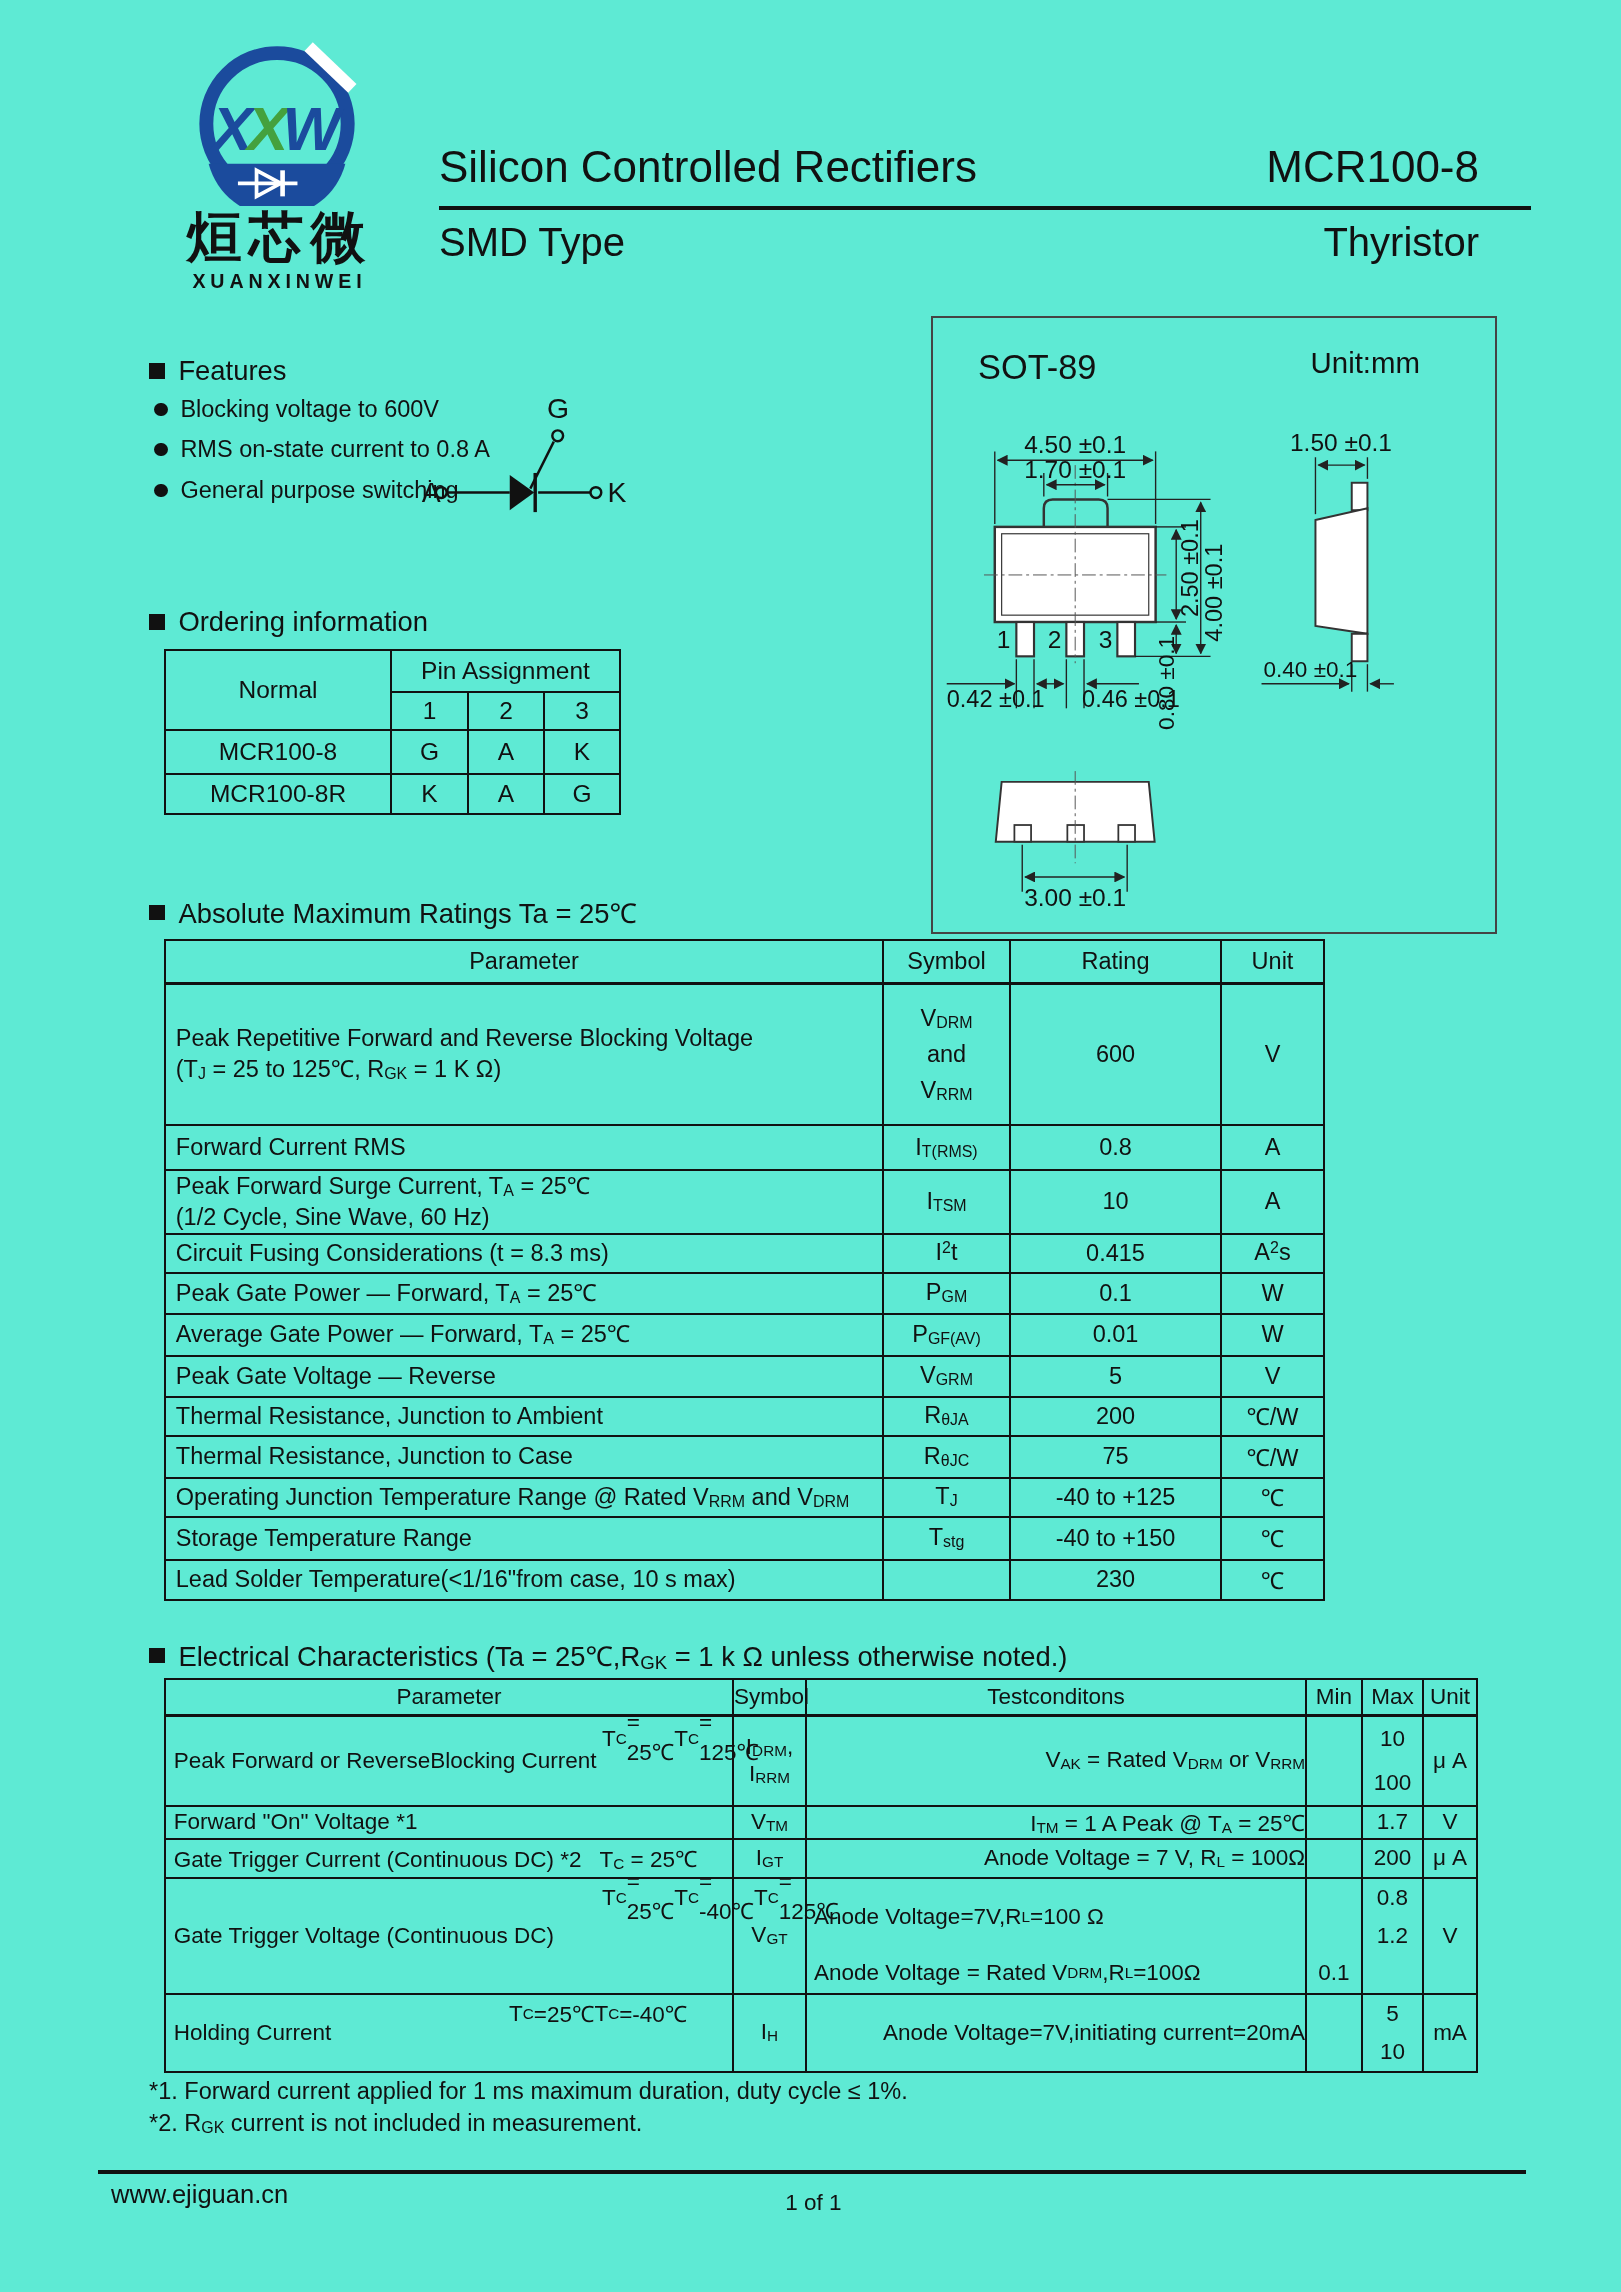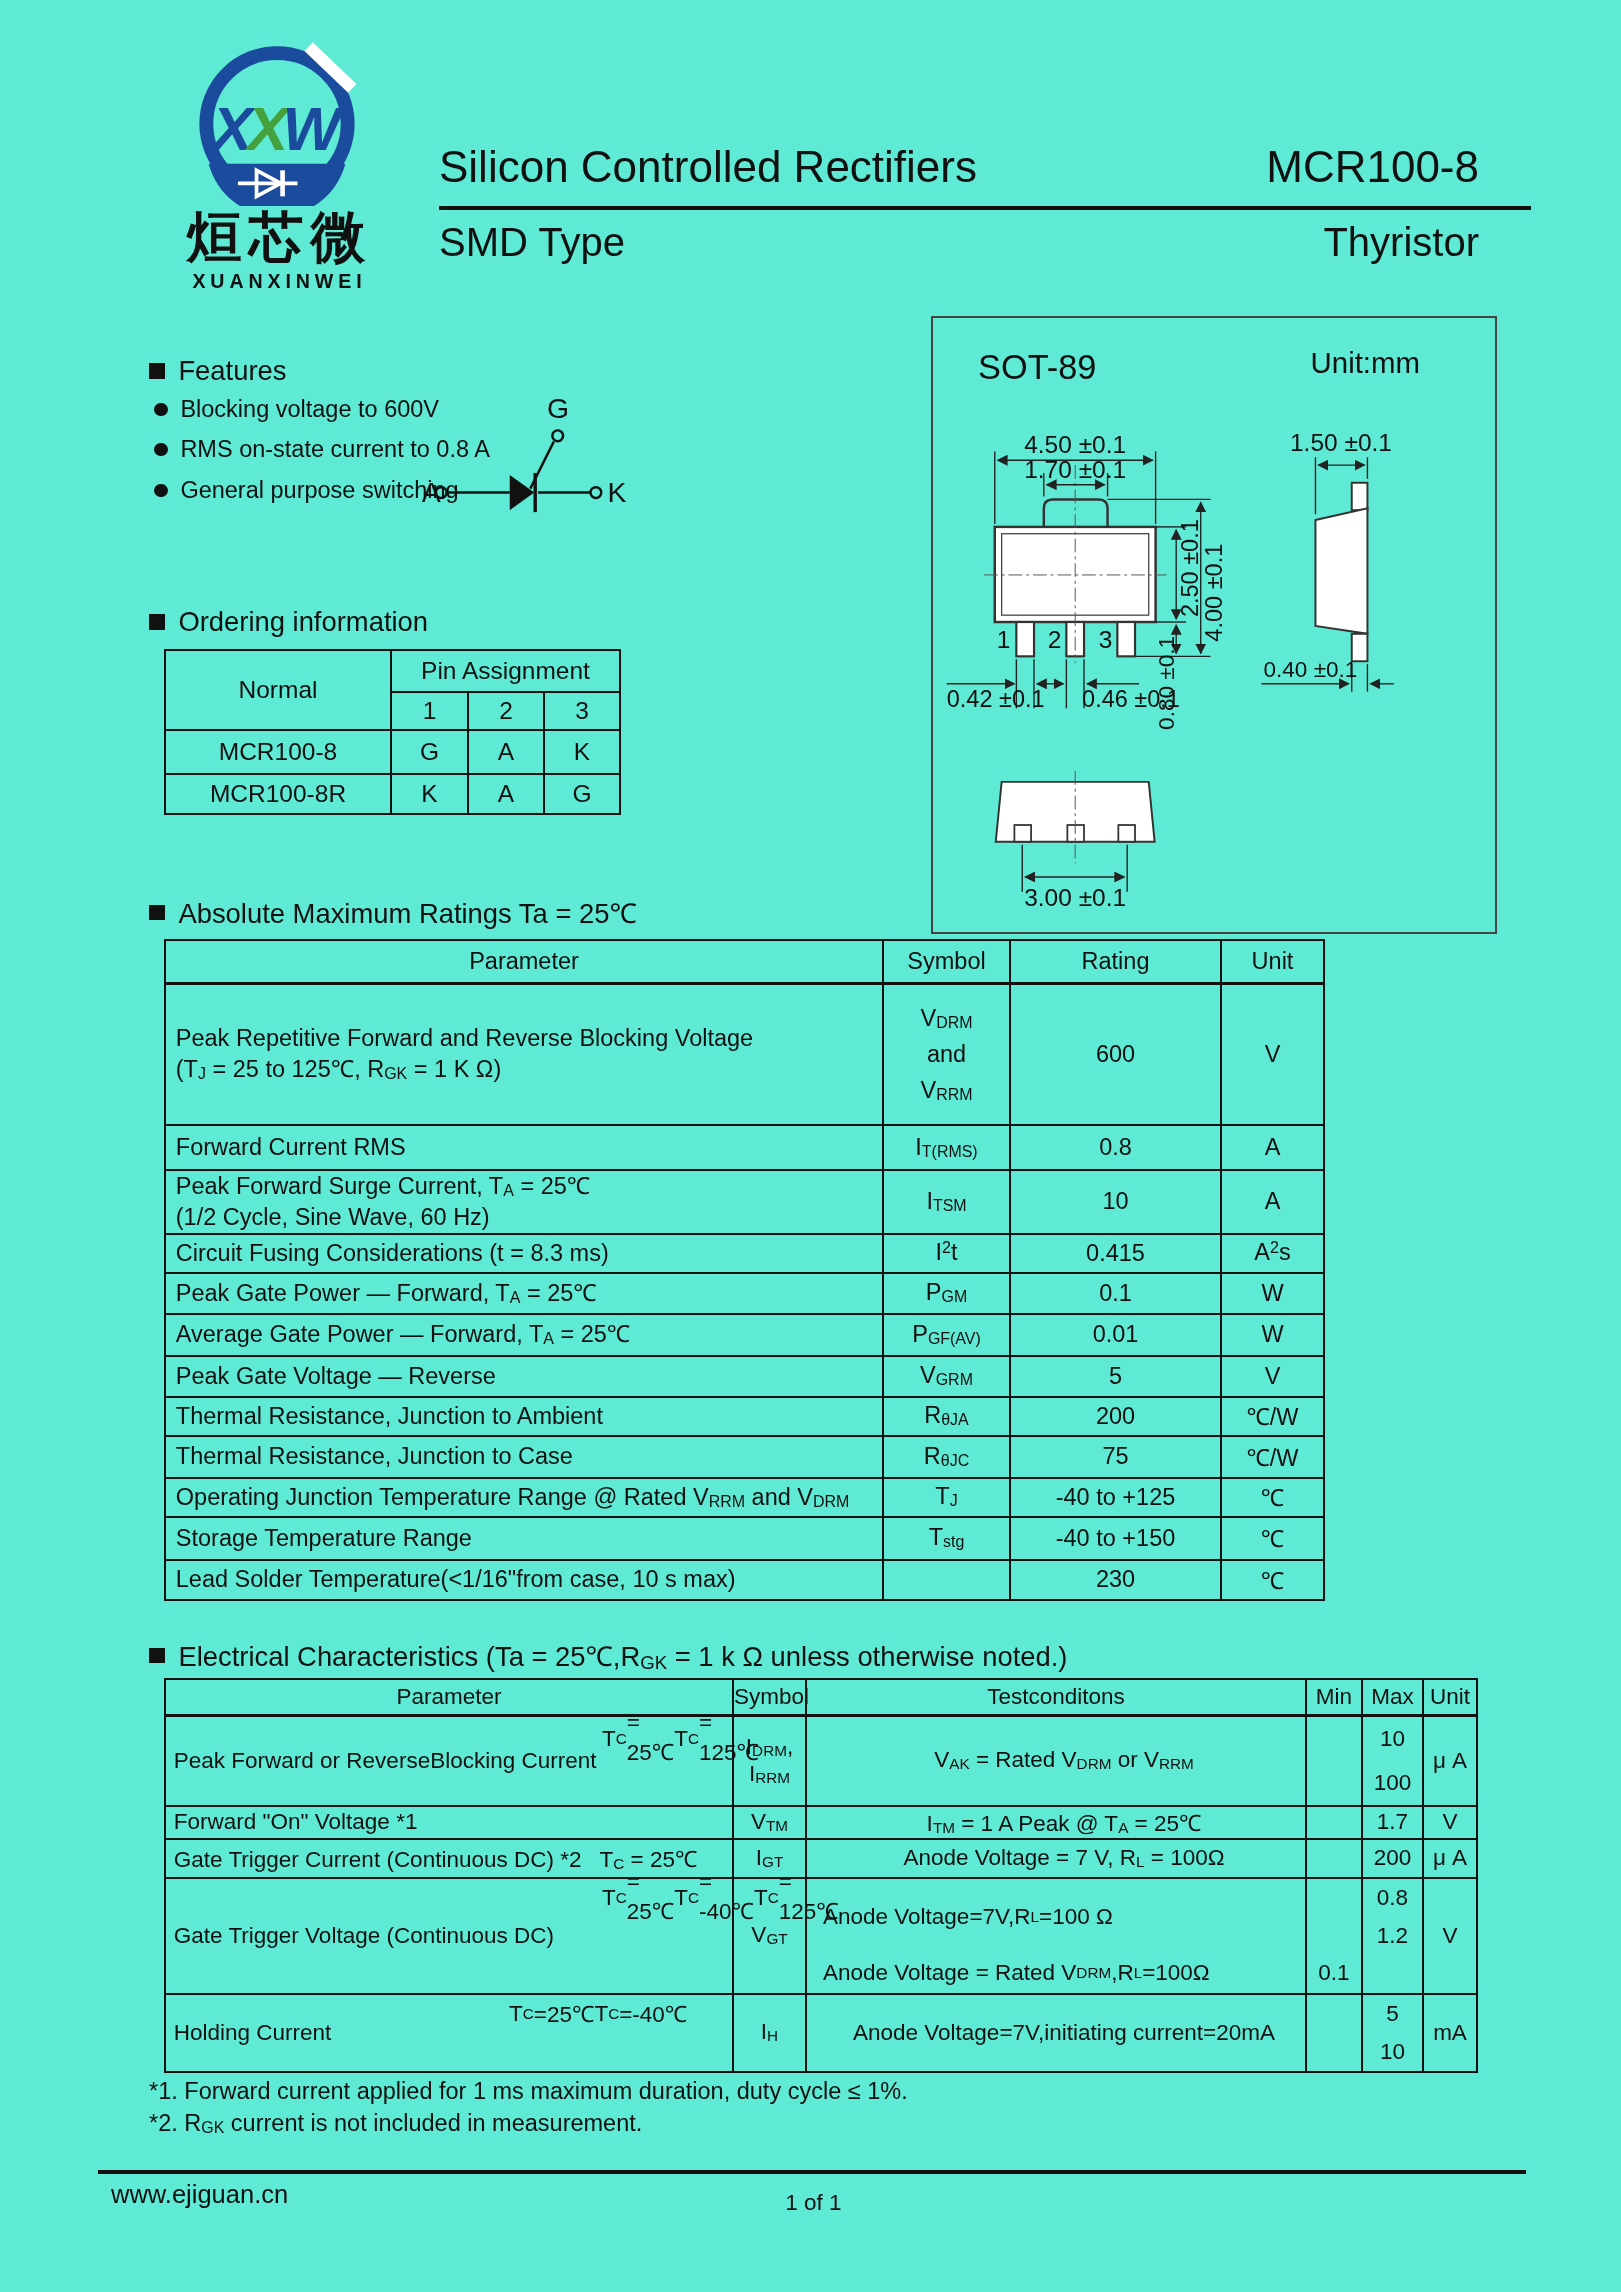--- a/index.html
+++ b/index.html
@@ -31,21 +31,21 @@
   .ord td,.ord th{border-width:2.9px;}
   .amr{width:1160px;font-size:23.5px;}
   .amr td{text-align:center;vertical-align:middle;}
   .amr td.p{text-align:left;padding-left:9.8px;line-height:1.3;}
   .amr tr.hd td{text-align:center;border-bottom-width:3.9px;}
   .amr{border:2.9px solid #111;}
   .ec{width:1311px;font-size:22.5px;}
   .ec{border:2.9px solid #111;}
   .ec td{vertical-align:middle;text-align:center;}
   .ec td.p{text-align:left;position:relative;padding-left:7.8px;}
-  .ec td.t{text-align:center;padding-left:16px;}
+  .ec td.t{text-align:right;padding-left:7px;}
   .ec tr.hd td{border-bottom-width:3.9px;}
   .pr{position:absolute;left:436px;top:0;bottom:0;display:flex;}
   .pl{display:flex;flex-direction:row;}
   .col{display:flex;flex-direction:column;}
   .h45{height:44px}.h39{height:38px}.h38{height:38px}.h77{height:75px}
   .vc{display:flex;align-items:center;}
   .vcc{display:flex;align-items:center;justify-content:center;}
   .notes{font-size:23.5px;line-height:1.0;}
   .foot-line{background:#111;height:3.9px;}
   .foot{font-size:25.5px;}

